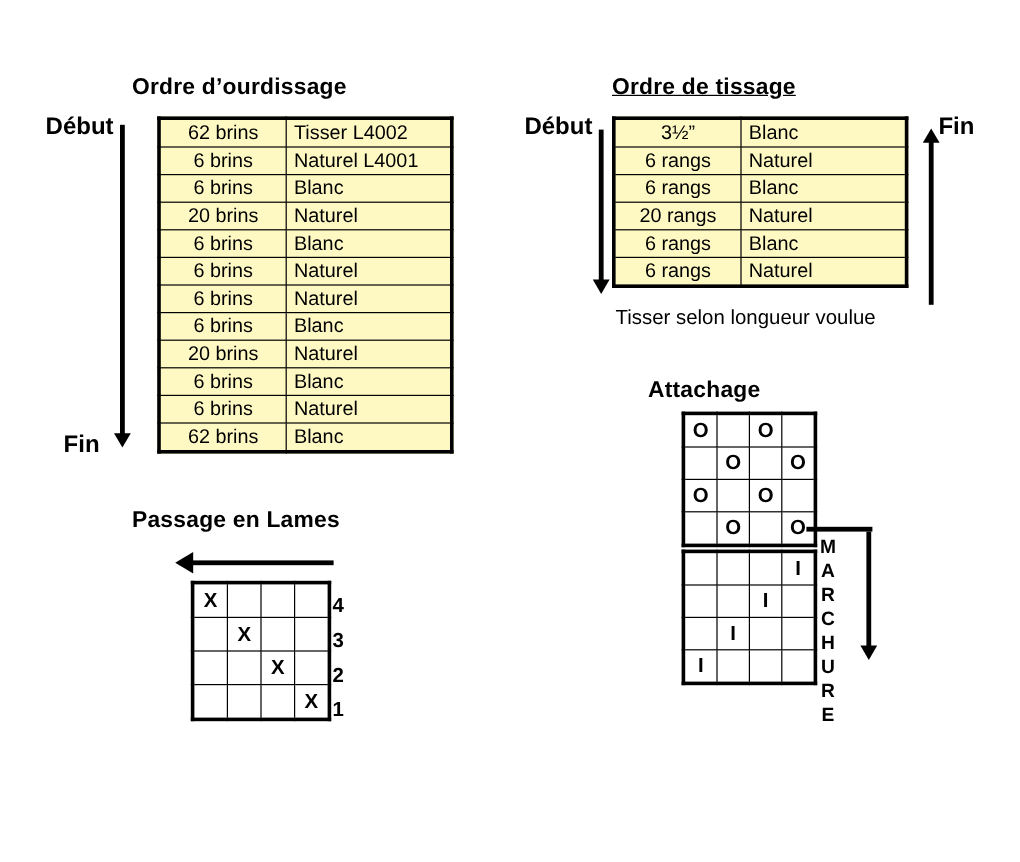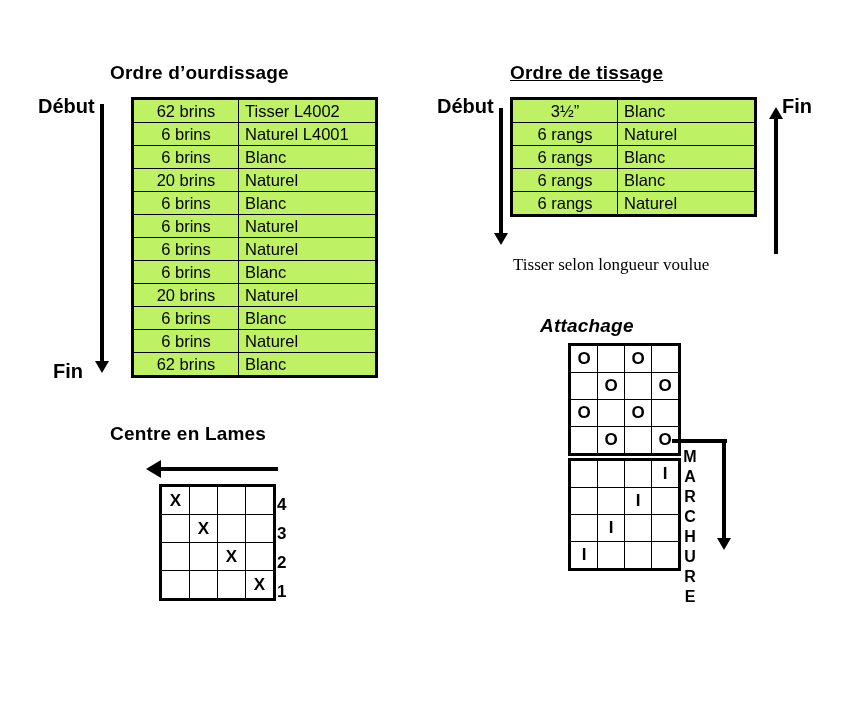--- a/index.html
+++ b/index.html
@@ -22,21 +22,21 @@
     font-weight: bold;
     text-align: left;
     letter-spacing: 0.2px;
     white-space: nowrap;
   }
 
   
   table.draft {
     border-collapse: collapse;
     border: 3px solid #000;
-    background: #bef264;
+    background: #fef9c3;
   }
   table.draft td {
     border: 1px solid #000;
     font-size: 16.5px;
     height: 22px;
     padding: 0 6px;
     white-space: nowrap;
     line-height: 22px;
   }
   table.draft td.num {
@@ -223,34 +223,38 @@
       </tr>
     <tr>
         <td class="num">6 rangs</td>
         <td class="lbl">Naturel</td>
       </tr>
     <tr>
         <td class="num">6 rangs</td>
         <td class="lbl">Blanc</td>
       </tr>
     <tr>
+        <td class="num">20 rangs</td>
+        <td class="lbl">Naturel</td>
+      </tr>
+    <tr>
         <td class="num">6 rangs</td>
         <td class="lbl">Blanc</td>
       </tr>
     <tr>
         <td class="num">6 rangs</td>
         <td class="lbl">Naturel</td>
       </tr>
   </tbody>
 </table>
 
-<div class="caption" style="left:513px; top:255px;font-family:Liberation Serif, serif;">Tisser selon longueur voulue</div>
+<div class="caption" style="left:513px; top:255px;">Tisser selon longueur voulue</div>
 
 <div class="panel" style="left:110px; top:423px;">
-  <div class="panel-title" style="width:220px;">Centre en Lames</div>
+  <div class="panel-title" style="width:220px;">Passage en Lames</div>
 </div>
 
 <div class="arrow-h left" style="left:160px; top:467px; width:118px;"></div>
 
 <table class="grid small" style="position:absolute; left:159px; top:484px;">
   <tbody>
     <tr>
         <td>X</td>
         <td></td>
         <td></td>
@@ -277,21 +281,21 @@
   </tbody>
 </table>
 
 <div class="shaft-nums" style="left:277px; top:490px;">
   <div>4</div>
   <div>3</div>
   <div>2</div>
   <div>1</div>
 </div>
 
-<div class="panel" style="left:540px; top:315px;font-style:italic;">
+<div class="panel" style="left:540px; top:315px;">
   <div class="panel-title" style="width:200px;">Attachage</div>
 </div>
 
 <table class="grid" style="position:absolute; left:568px; top:343px;">
   <tbody>
     <tr>
         <td>O</td>
         <td></td>
         <td>O</td>
         <td></td>

